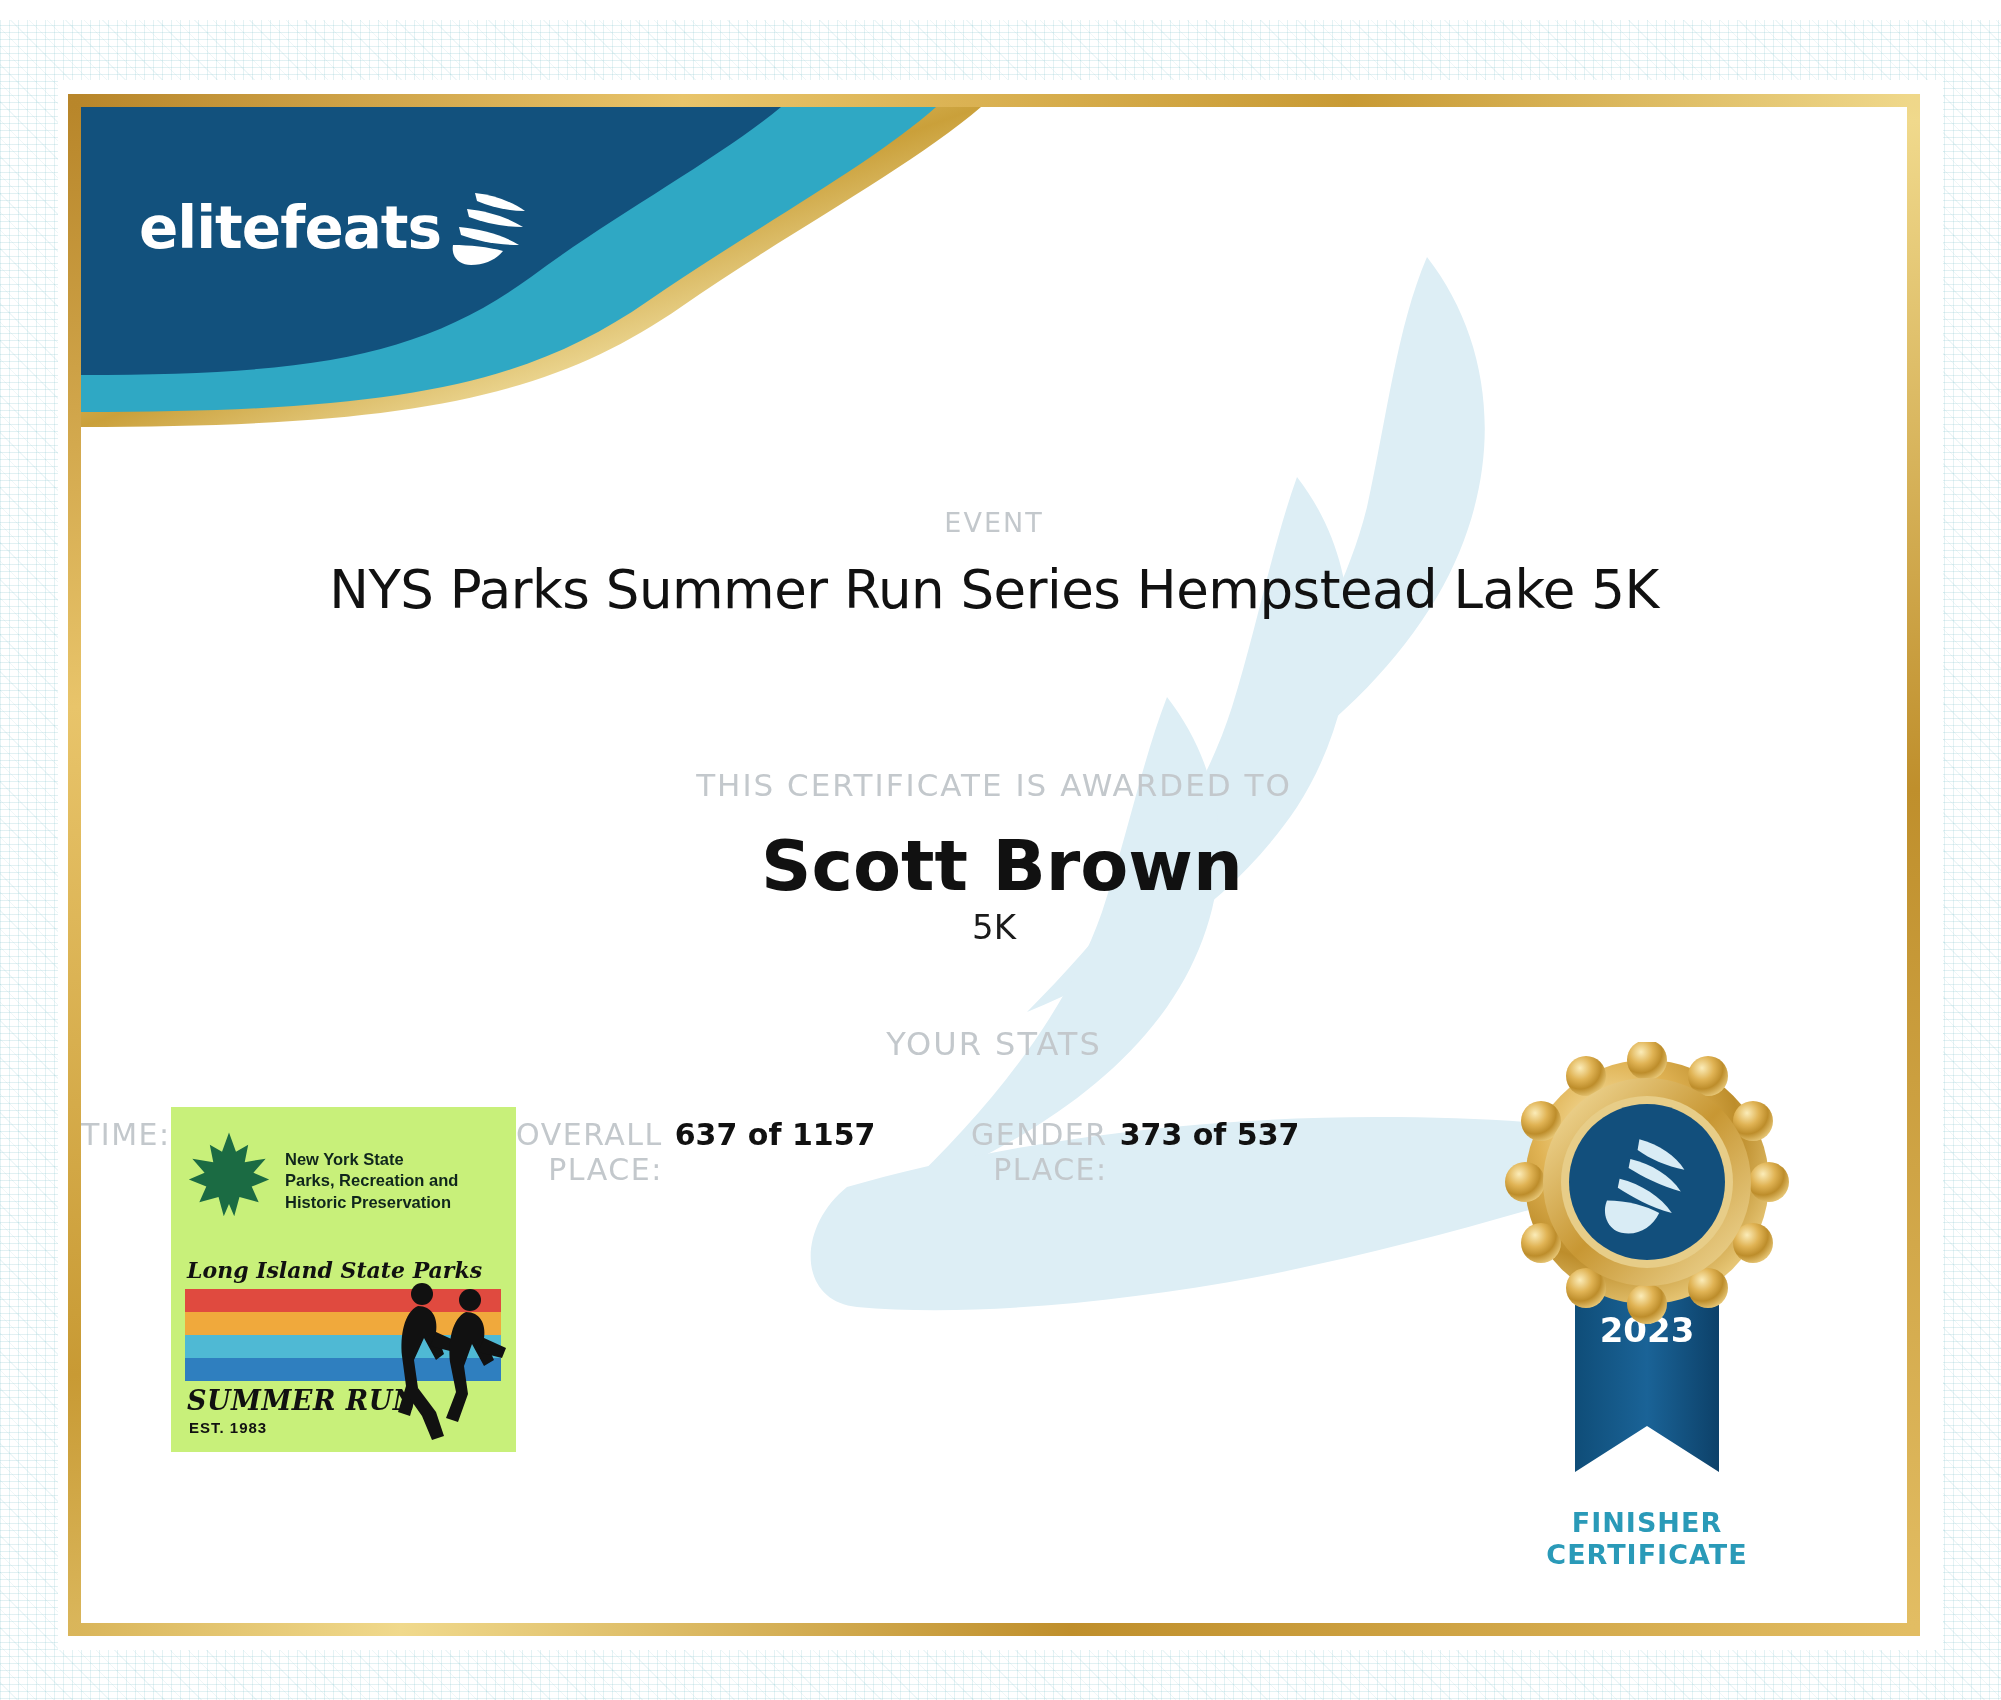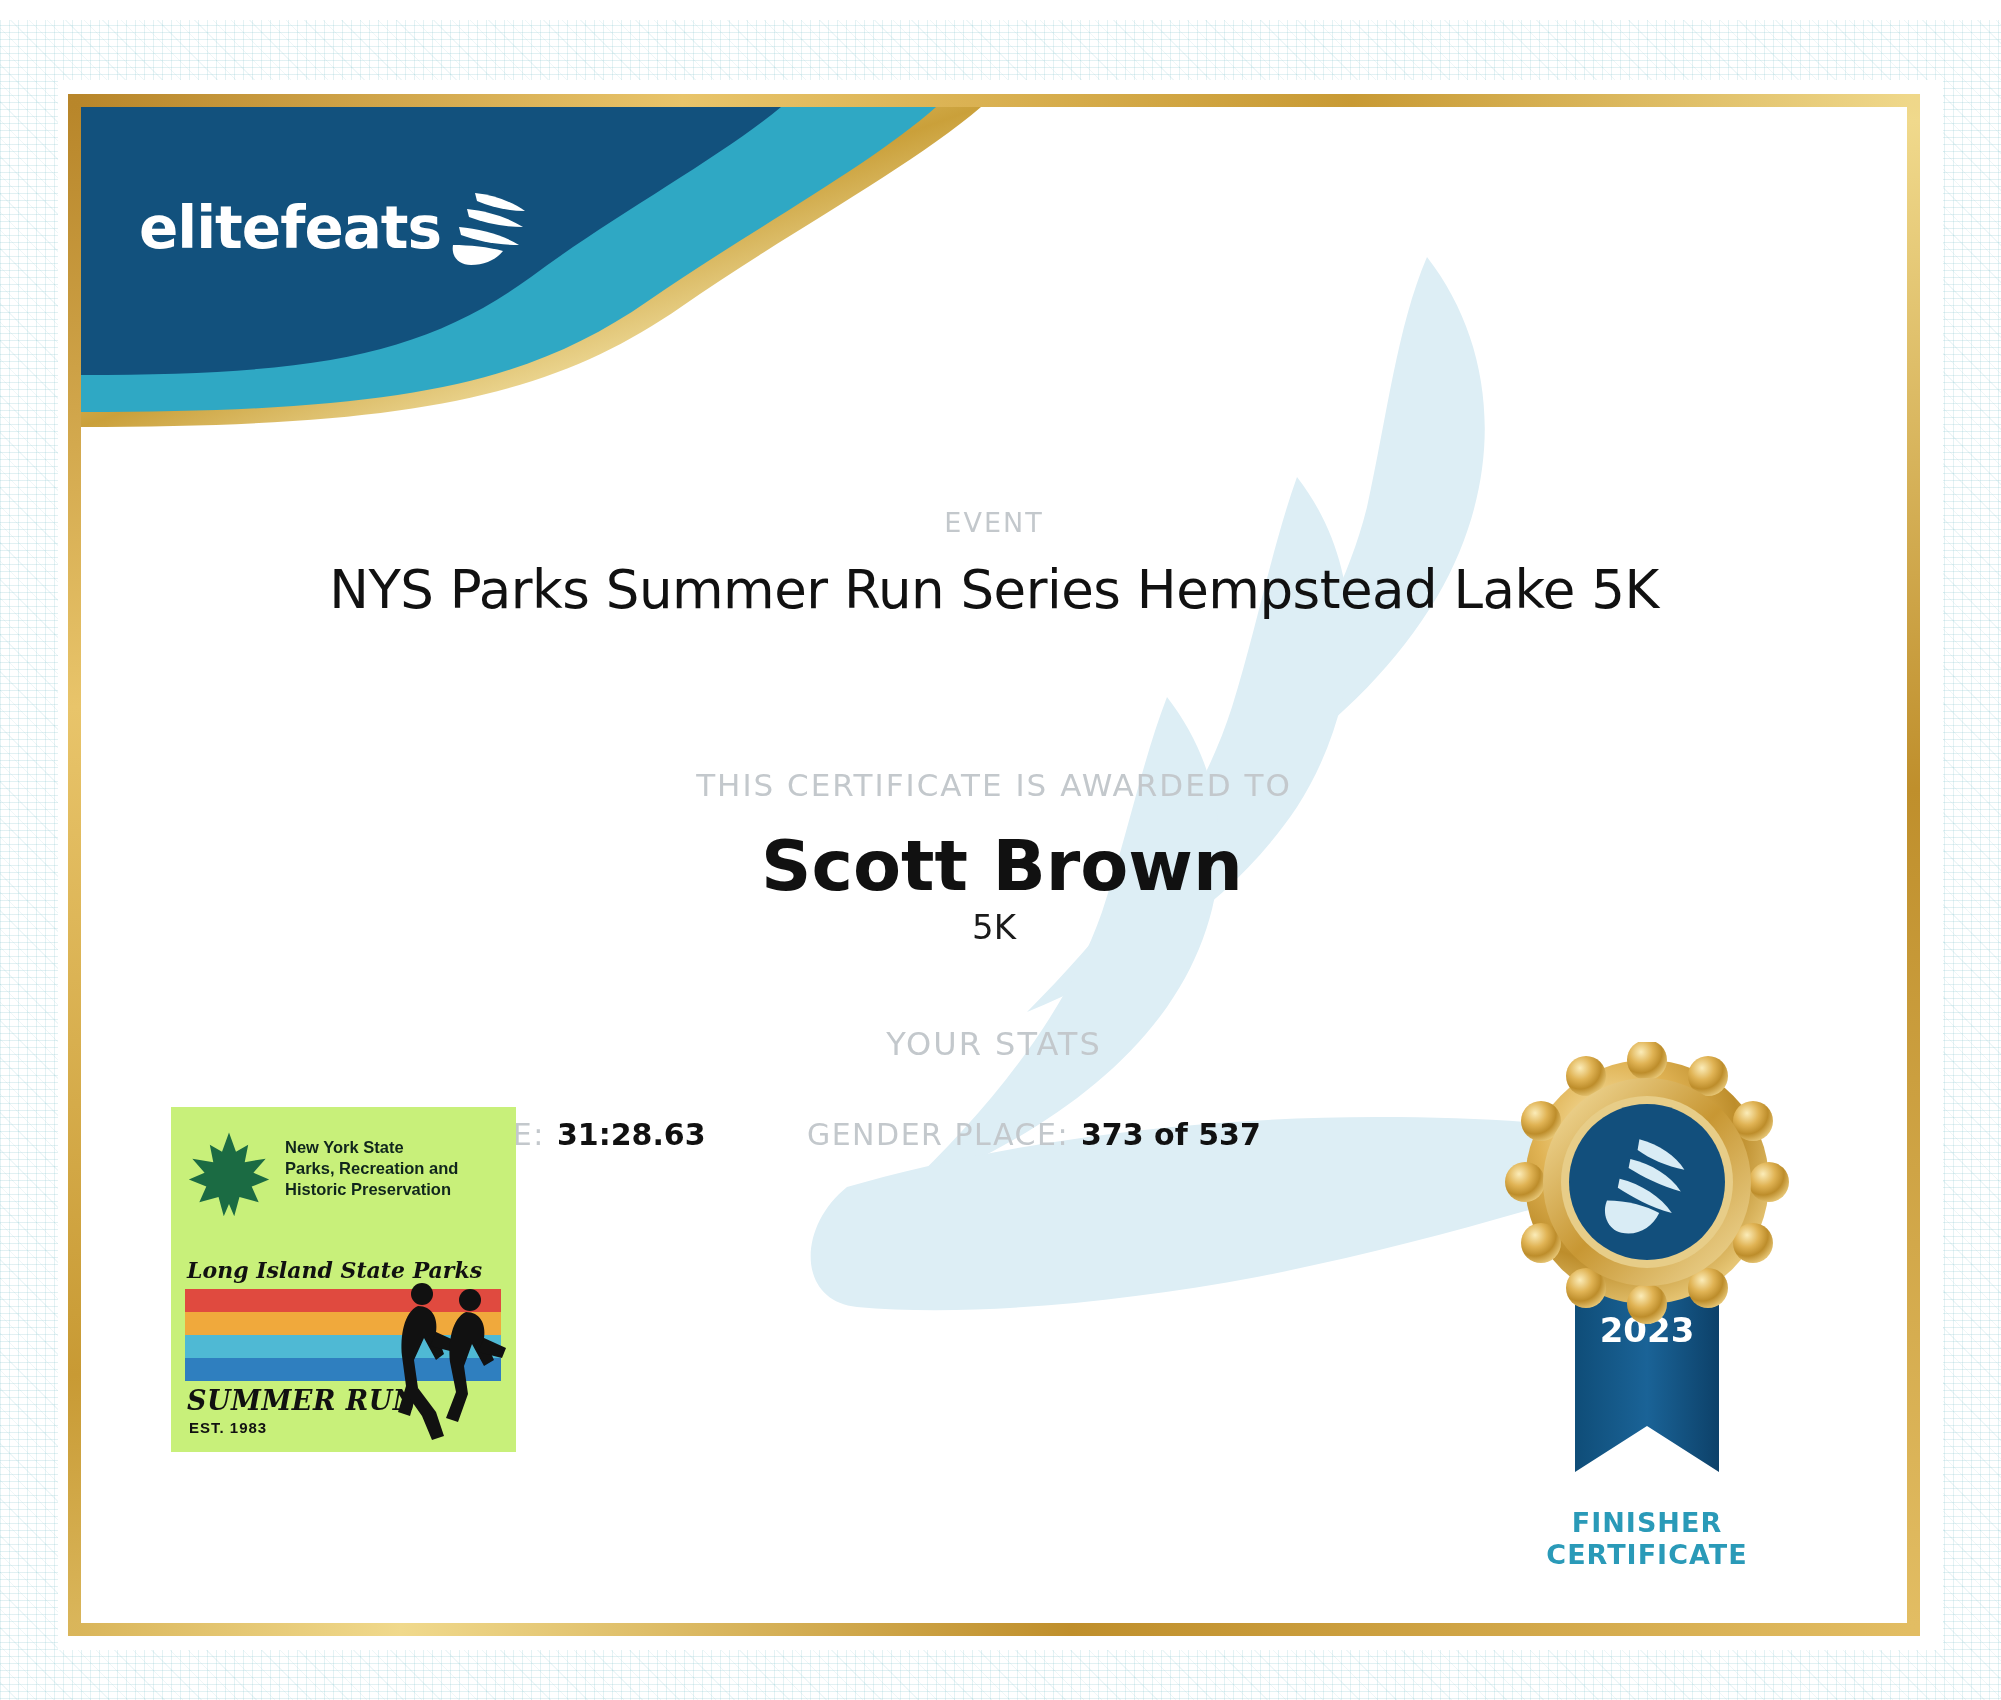--- a/index.html
+++ b/index.html
@@ -190,21 +190,21 @@
     width: 345px;
     height: 345px;
     background: #c8f07a;
     overflow: hidden;
   }
   .sponsor-top {
     position: absolute;
     left: 14px; top: 22px;
     display: flex;
     gap: 12px;
-    align-items: flex-start;
+    align-items: center;
   }
   .maple {
     width: 88px; height: 96px;
     flex: none;
   }
   .sponsor-top-text {
     font-family: "Liberation Sans", sans-serif;
     font-size: 16.5px;
     font-weight: bold;
     color: #10261c;
@@ -338,20 +338,24 @@
       <div class="label-muted awarded-label">THIS CERTIFICATE IS AWARDED TO</div>
       <div class="recipient">Scott Brown</div>
       <div class="distance">5K</div>
 
       <div class="label-muted stats-label">YOUR STATS</div>
 
       <div class="stats-table">
         <div class="stat-row">
           <span class="stat-key">TIME:</span>
           <span class="stat-val">31:28.63</span>
+        </div>
+        <div class="stat-row">
+          <span class="stat-key">OVERALL PLACE:</span>
+          <span class="stat-val">637 of 1157</span>
         </div>
         <div class="stat-row">
           <span class="stat-key">GENDER PLACE:</span>
           <span class="stat-val">373 of 537</span>
         </div>
       </div>
 
       <div class="sponsor">
         <div class="sponsor-top">
           <svg class="maple" viewBox="0 0 100 110">

